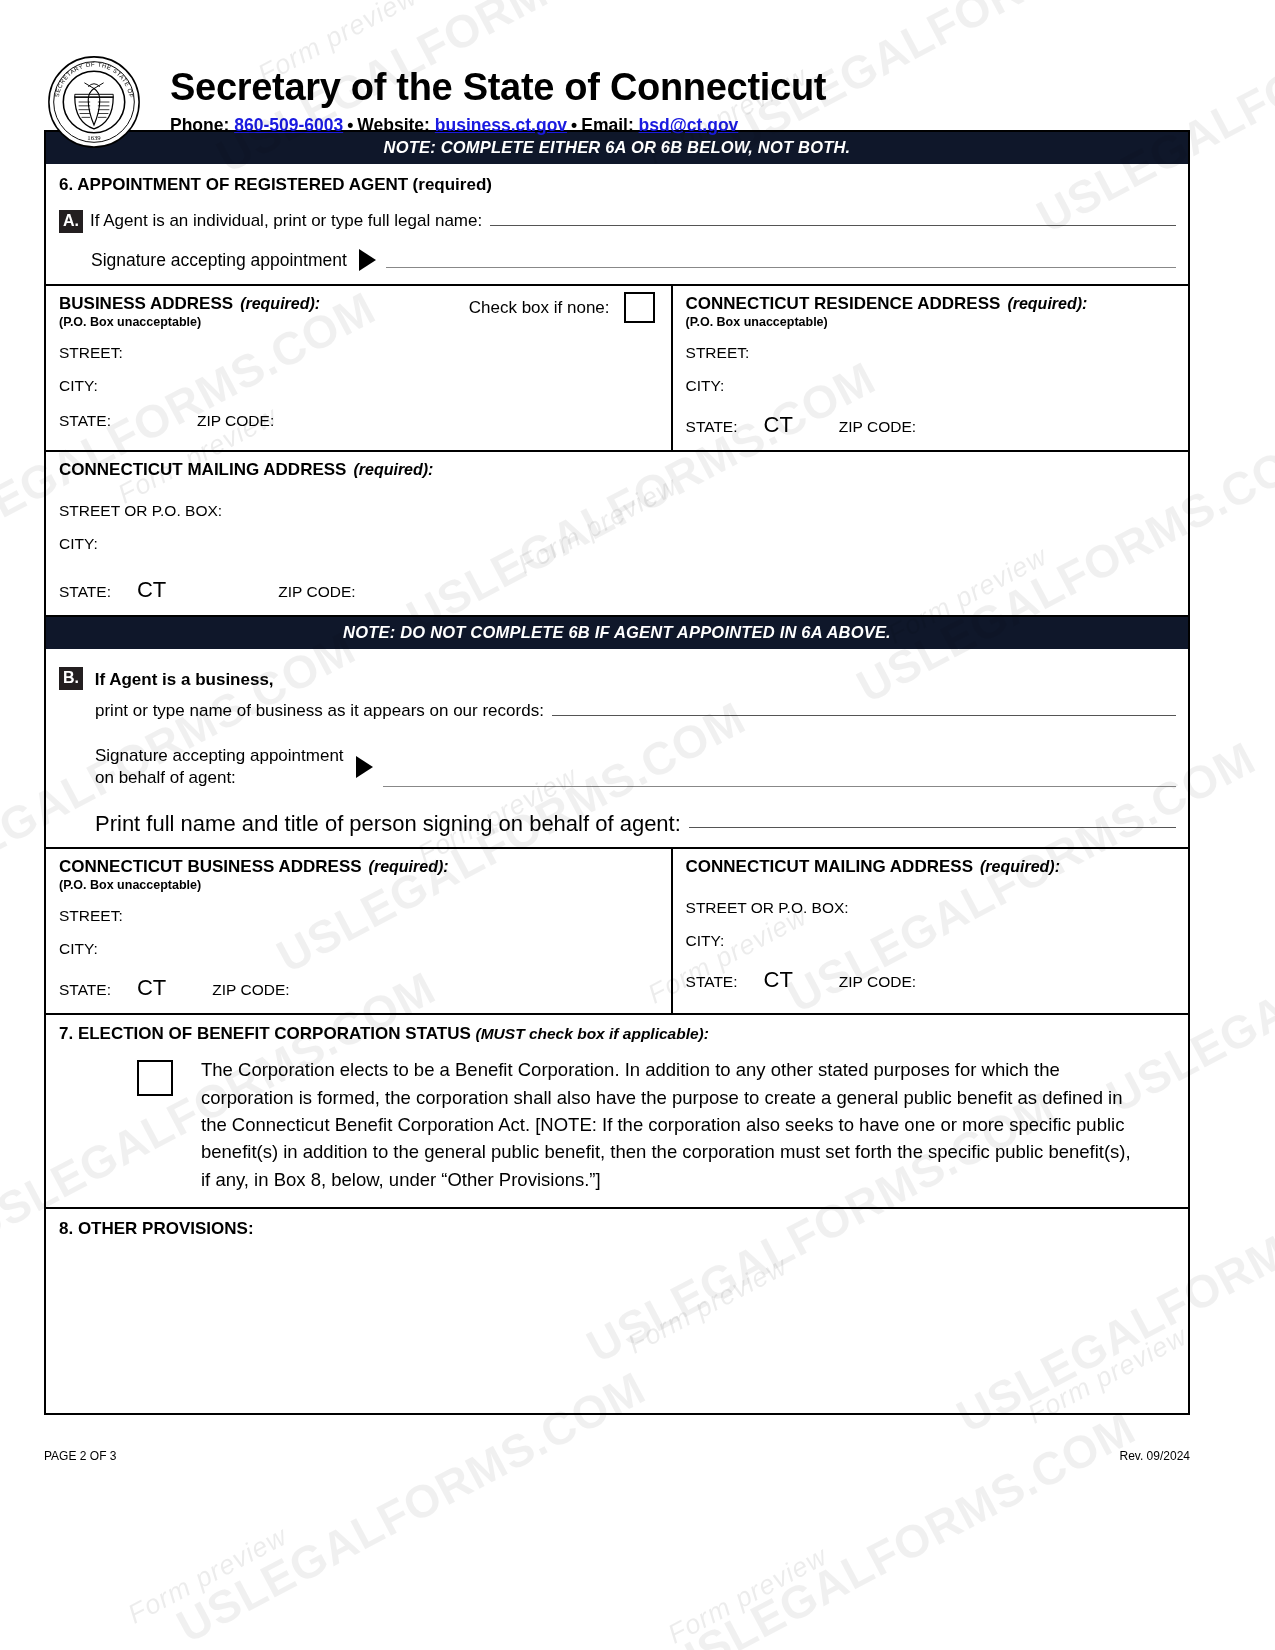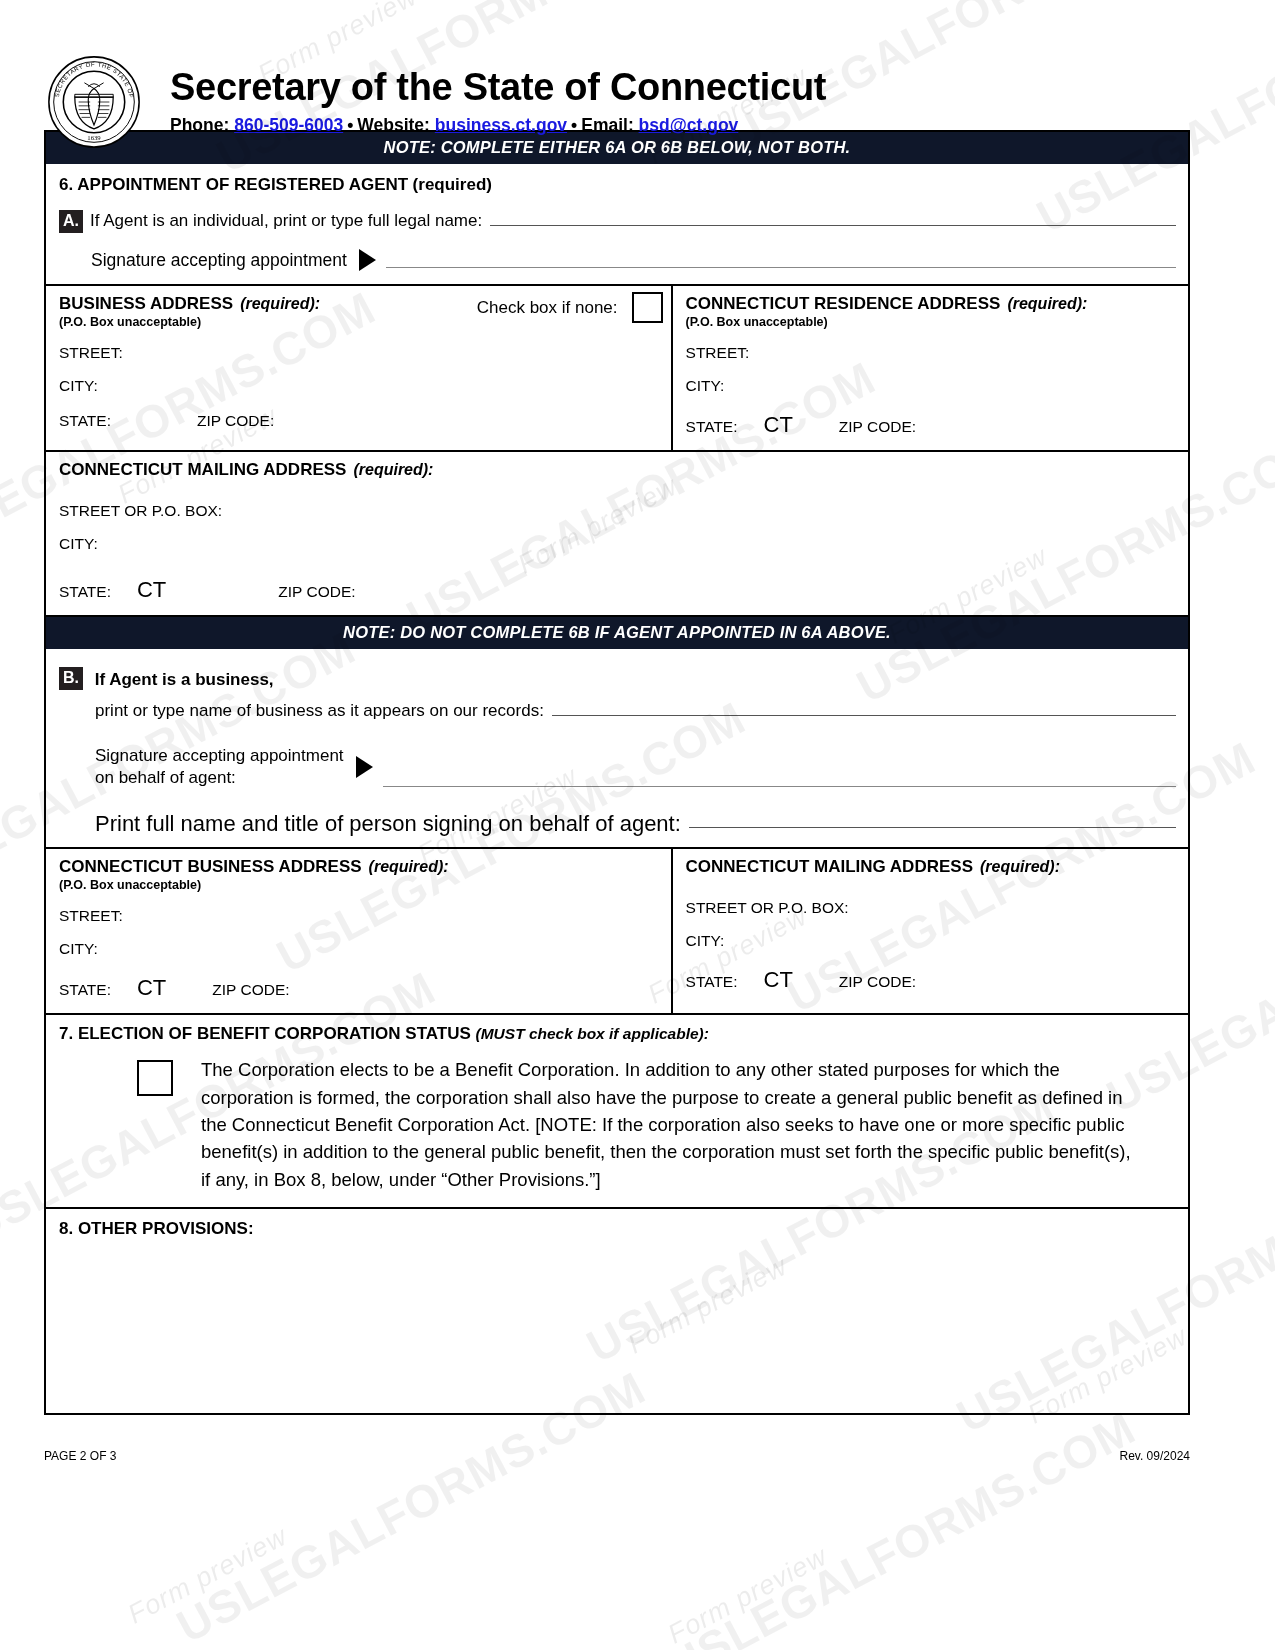--- a/index.html
+++ b/index.html
@@ -103,21 +103,21 @@
   .addr-head { font-size: 17px; font-weight: bold; display: flex; align-items: baseline; }
   .addr-head .req { font-style: italic; font-size: 16px; margin-left: 7px; }
   .addr-note { font-size: 12.5px; font-weight: bold; margin-top: 1px; }
   .addr-field { font-size: 15.5px; margin-top: 15px; }
   .addr-szrow { font-size: 15.5px; margin-top: 17px; display: flex; align-items: baseline; }
   .addr-szrow .ct { font-size: 22px; margin-left: 26px; }
   .addr-szrow .zip { margin-left: 46px; }
   .addr-szrow .zip.wide { margin-left: 60px; }
 
   .checkbox-inline {
-    position: absolute; top: 6px; right: 8px;
+    position: absolute; top: 6px; right: 16px;
     display: flex; align-items: center; justify-content: space-between;
   }
   .checkbox-inline .cb-label { font-size: 17px; }
   .cbox { width: 31px; height: 31px; border: 2.5px solid #000; margin-left: 14px; background:#fff; }
 
   
   .b-block { padding: 18px 12px 10px 13px; }
   .b-line1 { font-size: 17px; font-weight: bold; }
   .b-line2 {
     font-size: 17px; margin-top: 9px; padding-left: 36px;

